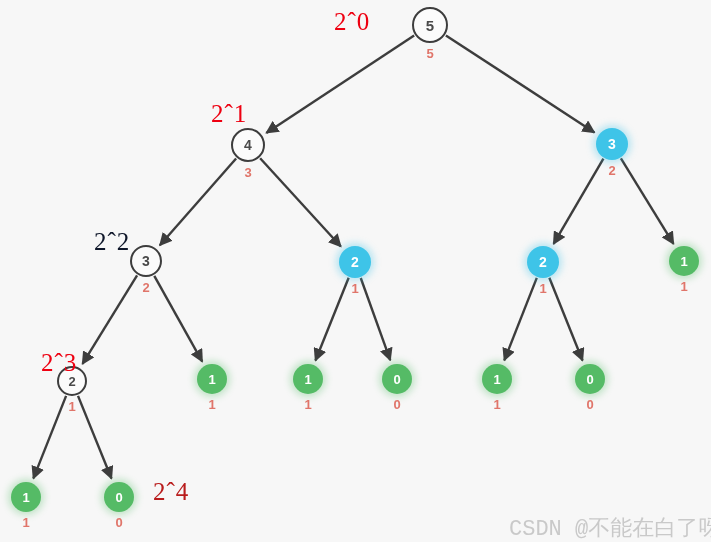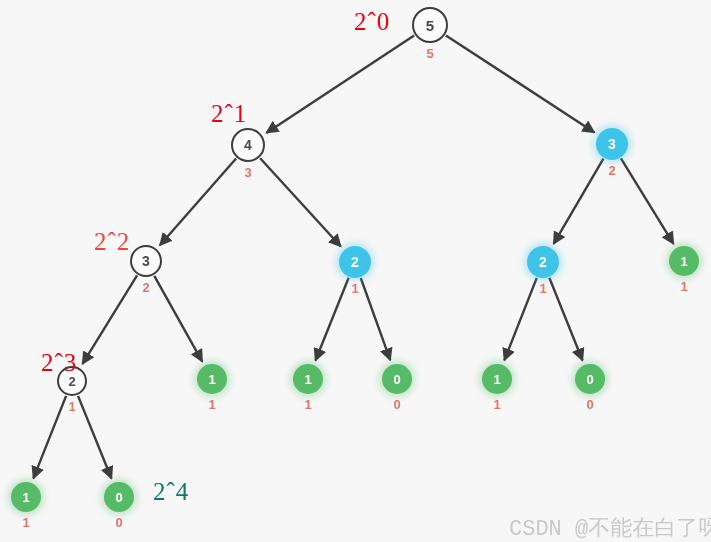--- a/index.html
+++ b/index.html
@@ -124,20 +124,20 @@
       <div class="node node-green" style="left: 482px; top: 364px; width: 30px; height: 30px; font-size: 13px;">1</div>
       <div class="node-label" style="left: 483px; top: 397px; width: 28px; font-size: 13px; color: rgb(224, 117, 106);">1</div>
       <div class="node node-green" style="left: 575px; top: 364px; width: 30px; height: 30px; font-size: 13px;">0</div>
       <div class="node-label" style="left: 576px; top: 397px; width: 28px; font-size: 13px; color: rgb(224, 117, 106);">0</div>
       <div class="node node-green" style="left: 11px; top: 482px; width: 30px; height: 30px; font-size: 13px;">1</div>
       <div class="node-label" style="left: 12px; top: 515px; width: 28px; font-size: 13px; color: rgb(224, 117, 106);">1</div>
       <div class="node node-green" style="left: 104px; top: 482px; width: 30px; height: 30px; font-size: 13px;">0</div>
       <div class="node-label" style="left: 105px; top: 515px; width: 28px; font-size: 13px; color: rgb(224, 117, 106);">0</div>
     </div>
   <div id="powers-layer">
-      <div class="pow-label" style="left: 334px; top: 8px; color: rgb(238, 0, 17); margin-left: 20px;">2ˆ0</div>
+      <div class="pow-label" style="left: 334px; top: 8px; color: rgb(238, 0, 17);">2ˆ0</div>
       <div class="pow-label" style="left: 182px; top: 100px; color: rgb(238, 0, 17); margin-left: 29px;">2ˆ1</div>
-      <div class="pow-label" style="left: 94px; top: 228px; color: #ef4444;">2ˆ2</div>
+      <div class="pow-label" style="left: 94px; top: 228px; color: #0f172a;">2ˆ2</div>
       <div class="pow-label" style="left: 41px; top: 349px; color: rgb(238, 0, 17);">2ˆ3</div>
-      <div class="pow-label" style="left: 153px; top: 478px; color: #0f766e;">2ˆ4</div>
+      <div class="pow-label" style="left: 153px; top: 478px; color: #b91c1c;">2ˆ4</div>
     </div>
   <div id="watermark" style="left: 509px; top: 513px; color: rgb(201, 201, 201);">CSDN @不能在白了呀</div>
 </div>
 
 </body></html>

